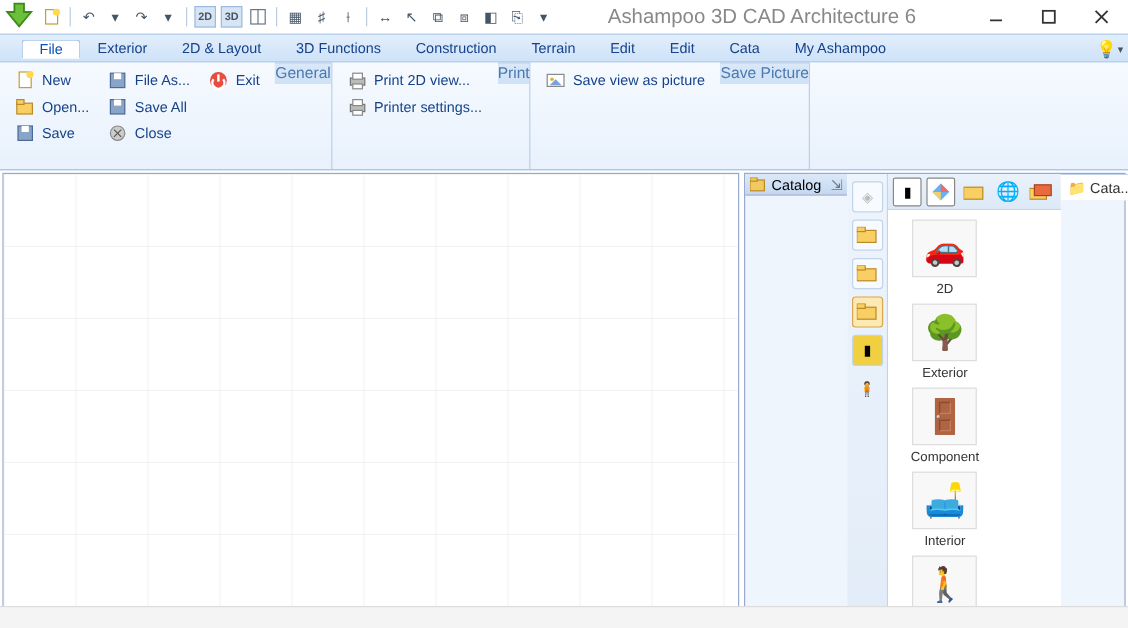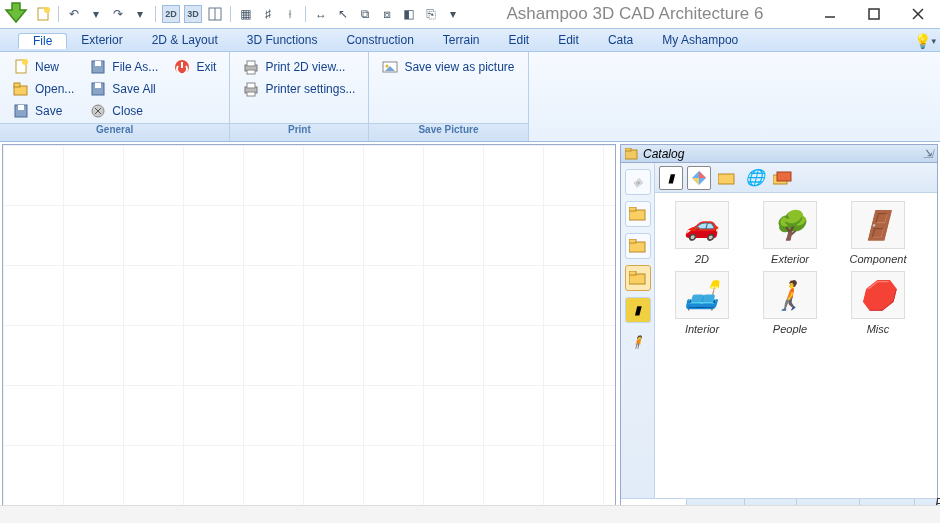--- a/index.html
+++ b/index.html
@@ -10,33 +10,33 @@
   .title-left .sep { width:1px; height:16px; background:#bcd; margin:0 2px;}
   .title-label { flex:1; text-align:center; color:#888; font-size:17px; }
   .win-btns { display:flex; }
   .win-btn { width:44px; height:28px; display:flex; align-items:center; justify-content:center; color:#555;}
   .big-arrow { width:28px; height:28px; }
   .tabbar { height:24px; background: linear-gradient(#e2eefc,#cfe2f8); border-top:1px solid #a8c6e8; border-bottom:1px solid #a8c6e8; display:flex; align-items:center; padding-left:18px; position:relative;}
   .tab { padding:0 14px; display:flex; align-items:center; color:#15428b; border-right:1px solid transparent; cursor:pointer;}
   .tab.active { background:#fff; border:1px solid #a8c6e8; border-bottom:1px solid #fff; border-radius:3px 3px 0 0; margin-bottom:-1px; color:#0a50b8; font-weight:500;}
   .help-icon { position:absolute; right:6px; top:3px; width:18px; height:18px; display:flex; align-items:center; justify-content:center;}
   .ribbon { height:90px; background: linear-gradient(#f6faff,#e8f1fc); border-bottom:1px solid #9bbce0; display:flex;}
-  .ribbon-group { border-right:1px solid #b8d0ea; display:flex; flex-direction:column;}
+  .ribbon-group { border-right:1px solid #b8d0ea; display:flex; flex-direction:row;}
   .ribbon-group-body { flex:1; padding:4px 6px 2px 6px; display:flex; gap:2px;}
-  .ribbon-group-label { height:18px; text-align:center; color:#4a78b0; font-size:10px; background:linear-gradient(#dae8f8,#cfe1f5); border-top:1px solid #b8d0ea;font-weight:bold;}
+  .ribbon-group-label { height:18px; text-align:center; color:#4a78b0; font-size:13px; background:linear-gradient(#dae8f8,#cfe1f5); border-top:1px solid #b8d0ea;}
   .ribbon-col { display:flex; flex-direction:column; gap:1px;}
   .ribbon-btn { display:flex; align-items:center; gap:6px; padding:2px 6px; height:21px; color:#15428b; border:1px solid transparent; border-radius:2px; cursor:pointer; white-space:nowrap;}
   .ribbon-btn .ic { width:16px; height:16px; display:flex; align-items:center; justify-content:center;}
   .workarea { position:absolute; top:142px; bottom:0; left:0; right:0; display:flex;}
   .canvas { flex:1; border:1px solid #9ac; background:#fff; position:relative; overflow:hidden; margin:2px 2px 2px 2px;}
   .grid-bg { position:absolute; inset:0;
     background-image: linear-gradient(#f2f2f2 1px, transparent 1px), linear-gradient(90deg, #f2f2f2 1px, transparent 1px);
     background-size: 60px 60px;
   }
-  .right-panel { width:318px; border:1px solid #9ac; margin:2px; display:flex; flex-direction:column; background:#eef5fd;font-style:italic;}
+  .right-panel { width:318px; border:1px solid #9ac; margin:2px; display:flex; flex-direction:row; background:#eef5fd;}
   .catalog-header { height:18px; background:linear-gradient(#dce9f8,#c3d8f0); border-bottom:1px solid #9ac; display:flex; align-items:center; padding:0 4px; gap:4px;}
   .catalog-body { flex:1; display:flex; background:#fff;}
   .catalog-side { width:34px; background:linear-gradient(#edf4fc,#e2ecf8); border-right:1px solid #c1d4ec; display:flex; flex-direction:column; align-items:center; gap:6px; padding:6px 0;}
   .side-btn { width:26px; height:26px; border:1px solid #c2d4ea; background:#f7fafe; border-radius:3px; display:flex; align-items:center; justify-content:center; cursor:pointer;}
   .side-btn.active { background:#fce9b3; border-color:#d9a64f;}
   .catalog-content { flex:1; display:flex; flex-direction:column;}
   .catalog-toolbar { height:30px; background:linear-gradient(#eaf2fb,#dde9f7); border-bottom:1px solid #c1d4ec; display:flex; align-items:center; gap:4px; padding:0 4px;}
   .tool-btn { width:24px; height:24px; border:1px solid transparent; border-radius:2px; display:flex; align-items:center; justify-content:center; cursor:pointer;}
   .tool-btn.boxed { border-color:#888; background:#fff;}
   .catalog-items { flex:1; padding:8px; display:flex; flex-wrap:wrap; align-content:flex-start; gap:6px 10px; overflow:auto; background:#fff;}

